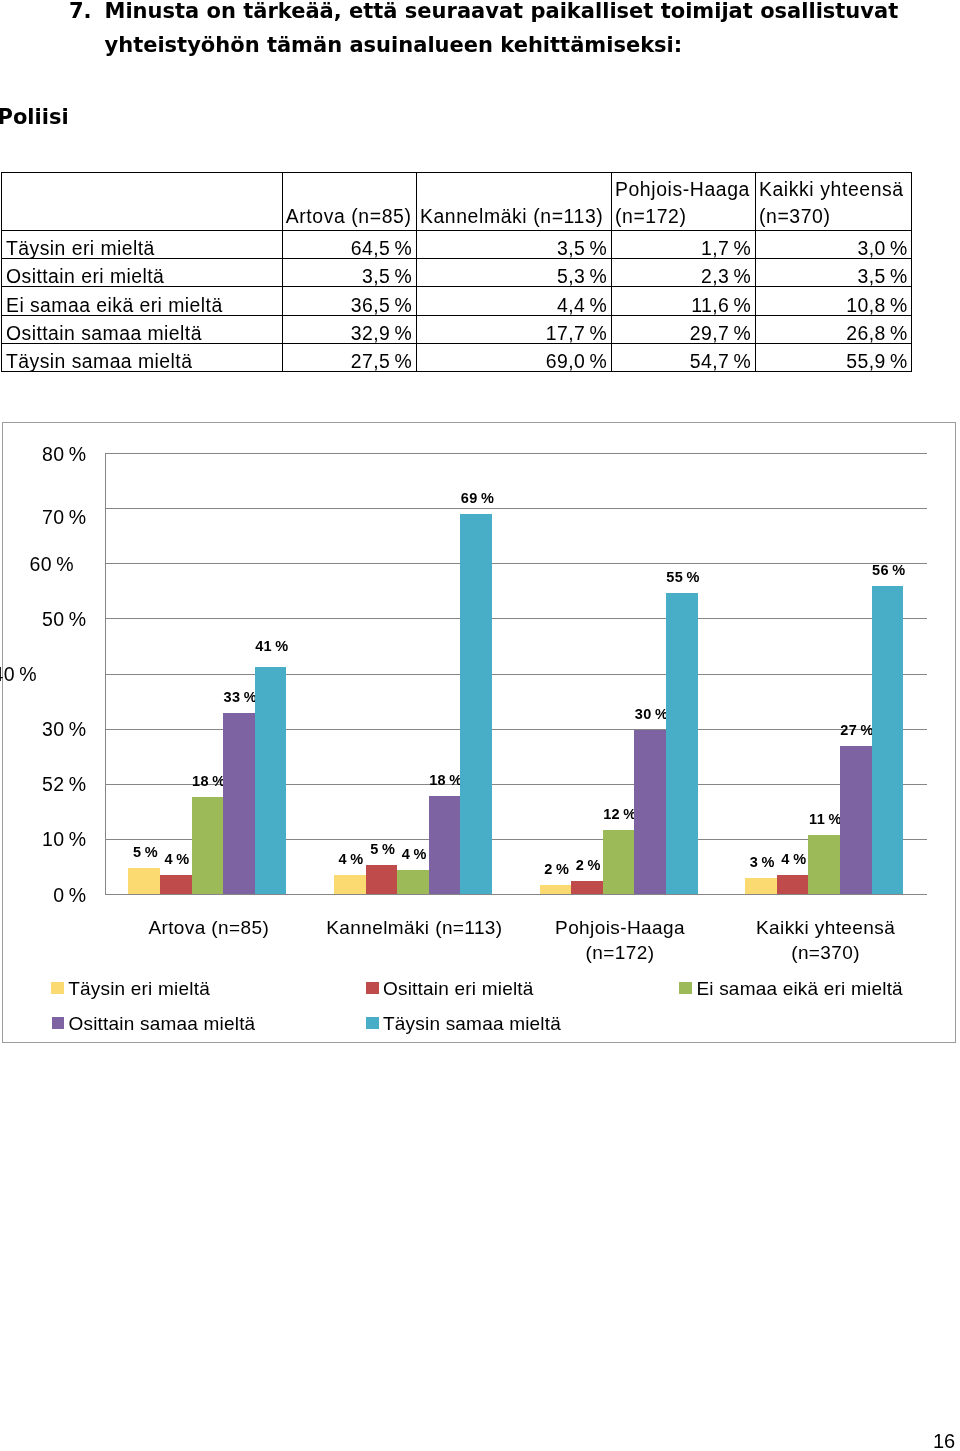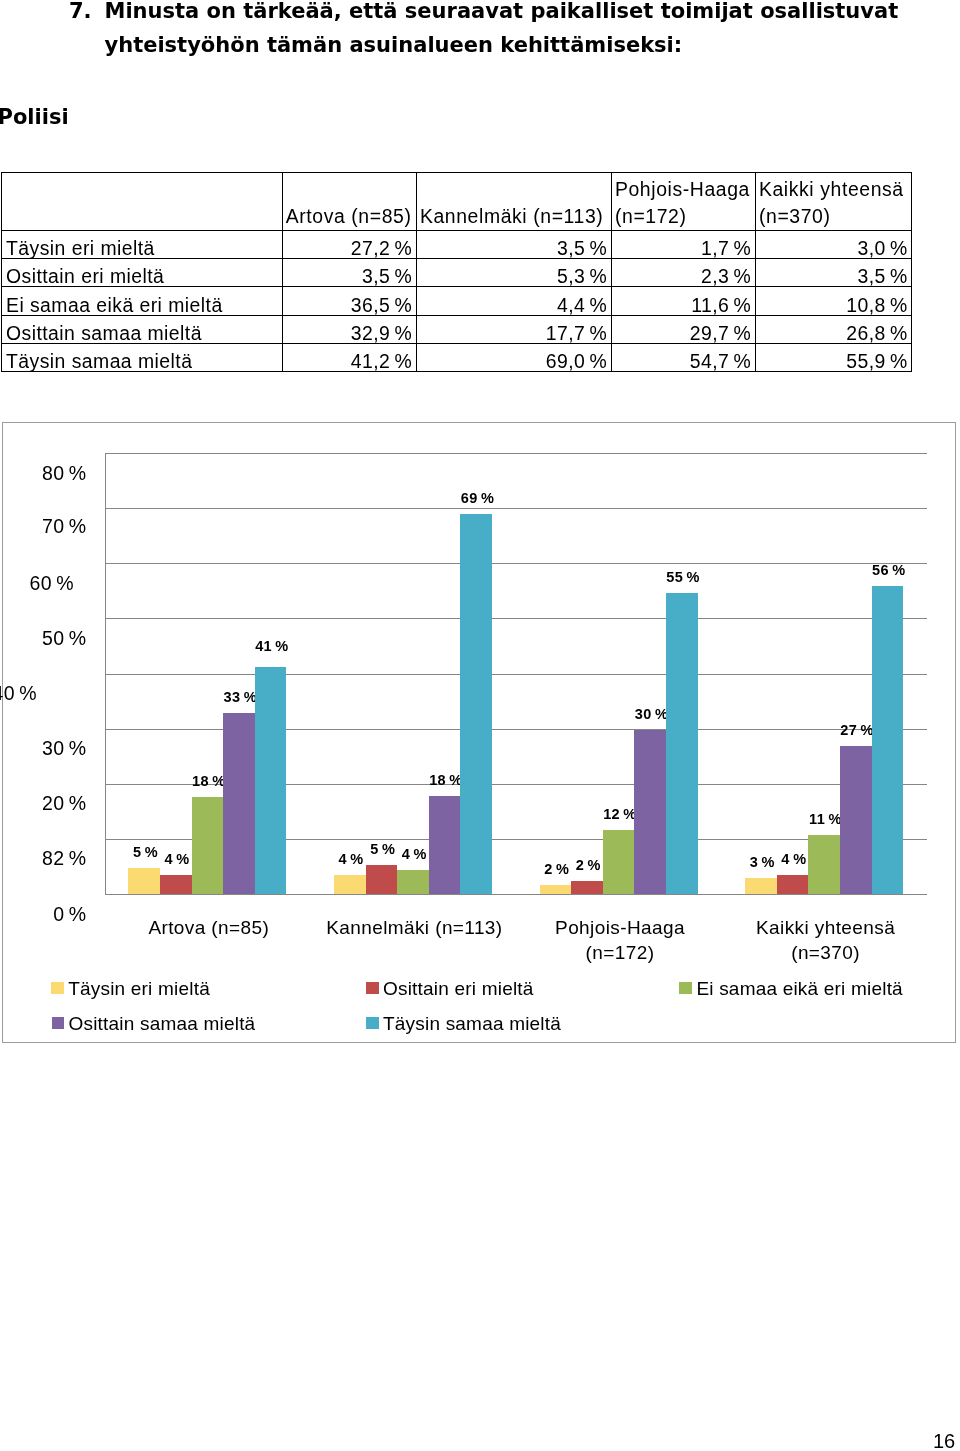--- a/index.html
+++ b/index.html
@@ -35,21 +35,21 @@
   .c4{width:156.5px;}
   .hdtwo{display:block;line-height:27px;}
 
   
   .chart{position:absolute;left:2px;top:422px;width:954px;height:621px;letter-spacing:0.4px;
          border:1.2px solid #9c9c9c;box-sizing:border-box;background:#fff;}
   .plot{position:absolute;left:101.6px;top:30px;width:822.4px;height:441px;}
   .grid{position:absolute;left:0;width:822.4px;height:1px;background:#868686;}
   .yaxis{position:absolute;left:0;top:0;width:1px;height:441px;background:#868686;}
   .ylab{position:absolute;right:0;text-align:right;font-size:19.5px;color:#000;
-         white-space:nowrap;line-height:19px;margin-top:19px;}
+         white-space:nowrap;line-height:19px;}
   .bar{position:absolute;bottom:0;}
   .dlab{position:absolute;font-size:14.5px;color:#000;text-align:center;white-space:nowrap;
         line-height:15px;font-weight:bold;}
   .catlab{position:absolute;font-size:19px;color:#000;text-align:center;white-space:nowrap;
           line-height:25px;}
   .legend{position:absolute;font-size:19px;letter-spacing:0.2px;color:#000;}
   .lgitem{position:absolute;white-space:nowrap;}
   .sw{position:absolute;width:12.6px;height:11.8px;top:5px;left:0;}
   .lgtxt{position:absolute;left:17px;top:1px;white-space:nowrap;}
 
@@ -82,21 +82,21 @@
             <span class="hdtwo">Pohjois-Haaga</span>
             <span class="hdtwo">(n=172)</span>
           </td>
           <td class="hd c4">
             <span class="hdtwo">Kaikki yhteensä</span>
             <span class="hdtwo">(n=370)</span>
           </td>
         </tr>
         <tr>
           <td class="lab c0"><span>Täysin eri mieltä</span></td>
-          <td class="val c1"><span>27,2 %</span></td>
+          <td class="val c1"><span>64,5 %</span></td>
           <td class="val c2"><span>3,5 %</span></td>
           <td class="val c3"><span>1,7 %</span></td>
           <td class="val c4"><span>3,0 %</span></td>
         </tr>
         <tr>
           <td class="lab c0"><span>Osittain eri mieltä</span></td>
           <td class="val c1"><span>3,5 %</span></td>
           <td class="val c2"><span>5,3 %</span></td>
           <td class="val c3"><span>2,3 %</span></td>
           <td class="val c4"><span>3,5 %</span></td>
@@ -110,46 +110,46 @@
         </tr>
         <tr>
           <td class="lab c0"><span>Osittain samaa mieltä</span></td>
           <td class="val c1"><span>32,9 %</span></td>
           <td class="val c2"><span>17,7 %</span></td>
           <td class="val c3"><span>29,7 %</span></td>
           <td class="val c4"><span>26,8 %</span></td>
         </tr>
         <tr>
           <td class="lab c0"><span>Täysin samaa mieltä</span></td>
-          <td class="val c1"><span>41,2 %</span></td>
+          <td class="val c1"><span>27,5 %</span></td>
           <td class="val c2"><span>69,0 %</span></td>
           <td class="val c3"><span>54,7 %</span></td>
           <td class="val c4"><span>55,9 %</span></td>
         </tr>
       </tbody>
   </table>
 
   <div class="chart">
     <div class="plot" id="plot">
         <div class="grid" style="top:441.0px"></div>
         <div class="ylab" style="top:432.5px;right:840.4px">0 %</div>
         <div class="grid" style="top:385.9px"></div>
-        <div class="ylab" style="top:377.4px;right:840.4px">82 %</div>
+        <div class="ylab" style="top:377.4px;right:840.4px">10 %</div>
         <div class="grid" style="top:330.8px"></div>
-        <div class="ylab" style="top:322.3px;right:840.4px">20 %</div>
+        <div class="ylab" style="top:322.3px;right:840.4px">52 %</div>
         <div class="grid" style="top:275.6px"></div>
         <div class="ylab" style="top:267.1px;right:840.4px">30 %</div>
         <div class="grid" style="top:220.5px"></div>
         <div class="ylab" style="top:212.0px;right:890px">40 %</div>
         <div class="grid" style="top:165.4px"></div>
         <div class="ylab" style="top:156.9px;right:840.4px">50 %</div>
         <div class="grid" style="top:110.3px"></div>
         <div class="ylab" style="top:101.8px;right:853px">60 %</div>
         <div class="grid" style="top:55.1px"></div>
-        <div class="ylab" style="top:45px;right:840.4px">70 %</div>
+        <div class="ylab" style="top:55px;right:840.4px">70 %</div>
         <div class="grid" style="top:0.0px"></div>
         <div class="ylab" style="top:-8.5px;right:840.4px">80 %</div>
         <div class="yaxis"></div>
         <div class="bar" style="left:23.8px;width:31.6px;height:25.9px;background:#FBDA71"></div>
         <div class="dlab" style="left:15.1px;width:51.6px;bottom:33.9px">5 %</div>
         <div class="bar" style="left:55.4px;width:31.6px;height:19.3px;background:#BF4B4B"></div>
         <div class="dlab" style="left:46.7px;width:51.6px;bottom:27.3px">4 %</div>
         <div class="bar" style="left:87.0px;width:31.6px;height:97.0px;background:#9CBA58"></div>
         <div class="dlab" style="left:78.3px;width:51.6px;bottom:105.0px">18 %</div>
         <div class="bar" style="left:118.6px;width:31.6px;height:181.4px;background:#7E63A3"></div>

